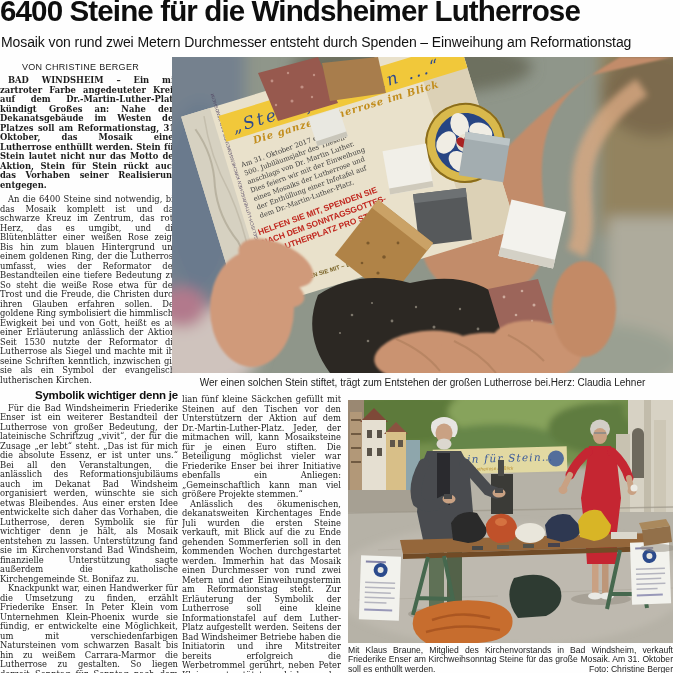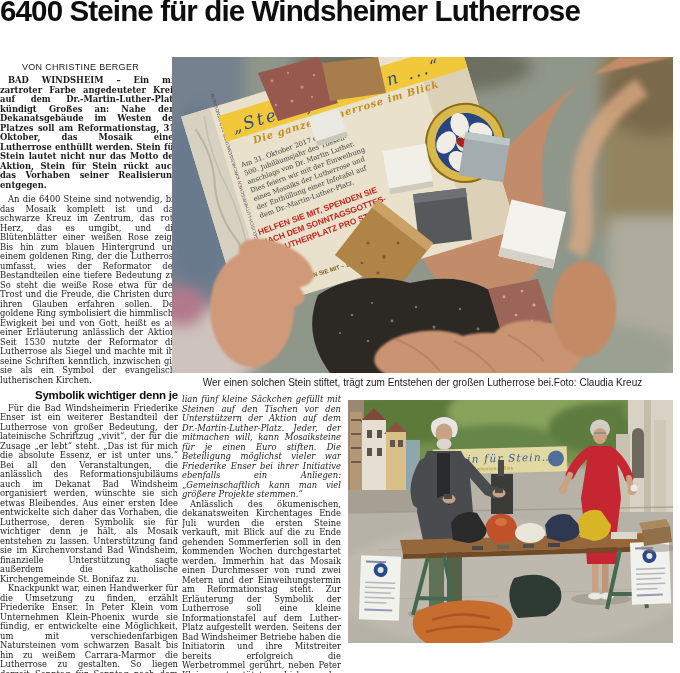--- a/index.html
+++ b/index.html
@@ -10,21 +10,21 @@
               font-family:"Liberation Sans", sans-serif; font-weight:bold;
               font-size:30px; letter-spacing:-0.9px; color:#0e0e0e; white-space:nowrap;
               transform:scaleX(0.985); transform-origin:0 50%; }
   .subheadline { position:absolute; left:1px; top:34px; font-size:14px; letter-spacing:-0.1px;
                  color:#111; white-space:nowrap; }
   .byline { position:absolute; left:22px; top:62px; font-size:9px; letter-spacing:0.3px; color:#222; }
 
   .col { position:absolute; font-family:"DejaVu Serif", serif; font-size:8.4px; line-height:9.5px;
          color:#1c1c1c; text-align:justify; hyphens:auto; -webkit-hyphens:auto; overflow:hidden; }
   .col p { margin:0; text-indent:8px; }
-  .col p.no-indent { text-indent:0;font-style:italic; }
+  .col p.no-indent { text-indent:0; }
   .col p.gap { margin-top:5px; }
   .col1 { left:0; top:76px; width:178px; height:597px; }
   .col2 { left:182px; top:395px; width:159px; height:278px; }
   .lead { font-weight:bold; }
   .subhead { font-family:"Liberation Sans", sans-serif; font-weight:bold; font-size:11.5px;
              letter-spacing:-0.2px; margin:6px 0 3px 0; text-align:right; color:#0e0e0e; }
 
   figure.photo { position:absolute; margin:0; padding:0; overflow:hidden; background:#9a9a90; }
   .photo1 { left:172px; top:57px; width:501px; height:316px; }
   .photo2 { left:348px; top:400px; width:325px; height:243px; }
@@ -35,20 +35,21 @@
   .caption2 { position:absolute; left:348px; top:646px; width:325px; font-size:8.6px;
               line-height:9.3px; color:#222; text-align:justify; }
   .caption2 .credit2 { position:absolute; right:0; bottom:0; background:#fefefe; padding-left:8px; }
 </style>
 </head>
 <body>
 
 <div class="page">
 
   <h1 class="headline">6400 Steine für die Windsheimer Lutherrose</h1>
+  <div class="subheadline">Mosaik von rund zwei Metern Durchmesser entsteht durch Spenden – Einweihung am Reformationstag</div>
   <div class="byline">VON CHRISTINE BERGER</div>
 
   <div class="col col1">
     <p class="lead">BAD WINDSHEIM – Ein mit zartroter Farbe angedeuteter Kreis auf dem Dr.-Martin-Luther-Platz kündigt Großes an: Nahe dem Dekanatsgebäude im Westen des Platzes soll am Reformationstag, 31. Oktober, das Mosaik einer Lutherrose enthüllt werden. Stein für Stein lautet nicht nur das Motto der Aktion, Stein für Stein rückt auch das Vorhaben seiner Realisierung entgegen.</p>
     <p class="gap">An die 6400 Steine sind notwendig, bis das Mosaik komplett ist und das schwarze Kreuz im Zentrum, das rote Herz, das es umgibt, und die Blütenblätter einer weißen Rose zeigt. Bis hin zum blauen Hintergrund und einem goldenen Ring, der die Lutherrose umfasst, wies der Reformator den Bestandteilen eine tiefere Bedeutung zu. So steht die weiße Rose etwa für den Trost und die Freude, die Christen durch ihren Glauben erfahren sollen. Der goldene Ring symbolisiert die himmlische Ewigkeit bei und von Gott, heißt es auf einer Erläuterung anlässlich der Aktion. Seit 1530 nutzte der Reformator die Lutherrose als Siegel und machte mit ihr seine Schriften kenntlich, inzwischen gilt sie als ein Symbol der evangelisch-lutherischen Kirchen.</p>
     <h2 class="subhead">Symbolik wichtiger denn je</h2>
     <p>Für die Bad Windsheimerin Friederike Enser ist ein weiterer Bestandteil der Lutherrose von großer Bedeutung, der lateinische Schriftzug „vivit“, der für die Zusage „er lebt“ steht. „Das ist für mich die absolute Essenz, er ist unter uns.“ Bei all den Veranstaltungen, die anlässlich des Reformationsjubiläums auch im Dekanat Bad Windsheim organisiert werden, wünschte sie sich etwas Bleibendes. Aus einer ersten Idee entwickelte sich daher das Vorhaben, die Lutherrose, deren Symbolik sie für wichtiger denn je hält, als Mosaik entstehen zu lassen. Unterstützung fand sie im Kirchenvorstand Bad Windsheim, finanzielle Unterstützung sagte außerdem die katholische Kirchengemeinde St. Bonifaz zu.</p>
     <p>Knackpunkt war, einen Handwerker für die Umsetzung zu finden, erzählt Friederike Enser. In Peter Klein vom Unternehmen Klein-Phoenix wurde sie fündig, er entwickelte eine Möglichkeit, um mit verschiedenfarbigen Natursteinen vom schwarzen Basalt bis hin zu weißem Carrara-Marmor die Lutherrose zu gestalten. So liegen derzeit Sonntag für Sonntag nach dem Hauptgottesdienst in St. Ki-</p>
   </div>
 
@@ -208,21 +209,21 @@
       <path d="M224 282 Q252 294 268 314 M282 284 Q308 296 324 316 M336 278 Q356 288 372 304" stroke="#a97a58" stroke-width="2" fill="none" opacity="0.55"></path>
       <g fill="#d09a7a" filter="url(#p1b1)">
         <ellipse cx="80" cy="252" rx="42" ry="58"></ellipse>
         <ellipse cx="104" cy="206" rx="40" ry="20" transform="rotate(24 104 206)"></ellipse>
         <ellipse cx="92" cy="230" rx="42" ry="18" transform="rotate(18 92 230)"></ellipse>
       </g>
     </svg>
   </figure>
   <div class="caption1">
     <span>Wer einen solchen Stein stiftet, trägt zum Entstehen der großen Lutherrose bei.</span>
-    <span>Foto: Claudia Kreuz</span>
+    <span>Herz: Claudia Lehner</span>
   </div>
 
   <figure class="photo photo2">
     <svg viewBox="0 0 325 243" preserveAspectRatio="none">
       <defs>
         <filter id="p2b3" x="-40%" y="-40%" width="180%" height="180%">
             <feGaussianBlur stdDeviation="3"></feGaussianBlur>
           </filter>
         <filter id="p2b1" x="-40%" y="-40%" width="180%" height="180%">
             <feGaussianBlur stdDeviation="0.7"></feGaussianBlur>
@@ -367,14 +368,18 @@
         <polygon points="294,130 322,126 318,119 291,123" fill="#aa895d"></polygon>
       </g>
 
       <path filter="url(#p2b1)" d="M166 178 Q198 168 212 188 Q218 206 198 216 L170 218 Q155 198 166 178 Z" fill="#2e3b33"></path>
       <g filter="url(#p2b1)">
         <path d="M68 212 Q100 196 142 202 Q168 208 164 226 Q160 241 130 243 L78 243 Q58 230 68 212 Z" fill="#c76d2f"></path>
         <path d="M84 220 Q112 210 142 218 M78 232 Q112 222 152 230" stroke="#a04e1a" stroke-width="2.5" fill="none" opacity="0.7"></path>
       </g>
     </svg>
   </figure>
+  <div class="caption2">
+    <span>Mit Klaus Braune, Mitglied des Kirchenvorstands in Bad Windsheim, verkauft Friederike Enser am Kirchweihsonntag Steine für das große Mosaik. Am 31. Oktober soll es enthüllt werden.</span>
+    <span class="credit2">Foto: Christine Berger</span>
+  </div>
 
 </div>
 
 </body></html>

